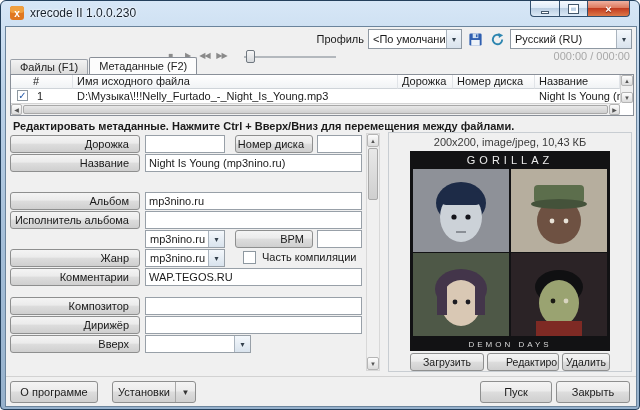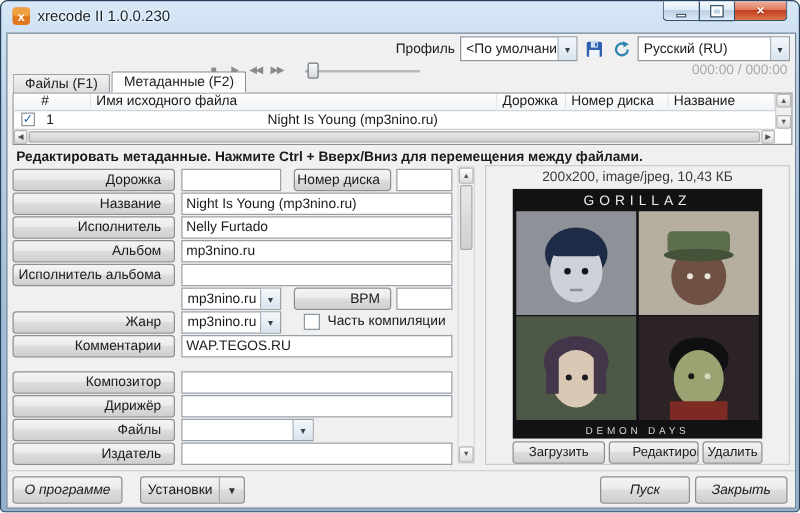--- a/index.html
+++ b/index.html
@@ -112,21 +112,21 @@
   .art-buttons { position:absolute; top:220px; left:21px; width:200px; height:18px; display:flex; gap:3px; }
   .artbtn { height:18px; font-family:inherit; font-size:10.5px; color:#1a1a1a; padding:0;
     background:linear-gradient(#f4f4f4,#ebebeb 45%,#dddddd 50%,#cfcfcf);
     border:1px solid #8e8f8f; border-radius:3px; overflow:hidden; white-space:nowrap; }
   .artbtn.b1 { width:74px; } .artbtn.b2 { width:72px;padding-left:18px; } .artbtn.b3 { width:48px; }
 
   
   .footer { position:absolute; left:0; right:0; top:349px; height:31px; border-top:1px solid #d2d2d2; }
   .btn { position:absolute; top:4px; height:22px; font-family:inherit; font-size:11px; color:#1a1a1a;
     background:linear-gradient(#f4f4f4,#ebebeb 45%,#dddddd 50%,#cfcfcf);
-    border:1px solid #8e8f8f; border-radius:3px; display:flex; align-items:center; justify-content:center; gap:5px;font-style:italic; }
+    border:1px solid #8e8f8f; border-radius:3px; display:flex; align-items:center; justify-content:center; gap:5px; }
   .btn.about { left:4px; width:88px; }
   .splitbtn { position:absolute; top:4px; left:106px; width:84px; height:22px; display:flex;
     background:linear-gradient(#f4f4f4,#ebebeb 45%,#dddddd 50%,#cfcfcf);
     border:1px solid #8e8f8f; border-radius:3px; align-items:center; }
   .splitbtn .main { flex:1; text-align:center; }
   .splitbtn .arrow { width:20px; align-self:stretch; border-left:1px solid #a8a8a8; display:flex;
     align-items:center; justify-content:center; font-size:8px; color:#333; }
   .btn.cd { left:210px; width:80px; color:#9aa0a6;margin-top:40px; }
   .btn.start { left:474px; width:72px; }
   .btn.closebtn { left:550px; width:74px; }
@@ -206,20 +206,21 @@
     <div class="filetable">
       <div class="thead">
         <div class="th c1">#</div>
         <div class="th c2">Имя исходного файла</div>
         <div class="th c3">Дорожка</div>
         <div class="th c4">Номер диска</div>
         <div class="th c5">Название</div>
       </div>
       <div class="trow">
         <div class="td c1"><span class="rowchk">✓</span><span>1</span></div>
+        <div class="td c2">D:\Музыка\!!!Nelly_Furtado_-_Night_Is_Young.mp3</div>
         <div class="td c3"></div>
         <div class="td c4"></div>
         <div class="td c5">Night Is Young (mp3nino.ru)</div>
       </div>
       <div class="vscroll">
         <div class="sb-arrow" style="top:0;left:0;right:0;height:11px;line-height:10px;">▲</div>
         <div class="sb-arrow" style="bottom:0;left:0;right:0;height:11px;line-height:10px;">▼</div>
       </div>
       <div class="hscroll">
         <div class="sb-arrow" style="left:0;top:0;bottom:0;width:11px;line-height:10px;">◀</div>
@@ -237,24 +238,20 @@
         <input class="fin w80" value="" style="">
         <button class="fmid">Номер диска</button>
         <input class="fin w45" value="" style="">
       </div>
 
       <div class="frow" style="top:22px">
         <button class="flabel">Название</button>
         <input class="fin full" value="Night Is Young (mp3nino.ru)" style="">
       </div>
 
-      <div class="frow" style="top:41px">
-        <button class="flabel">Исполнитель</button>
-        <input class="fin full" value="Nelly Furtado" style="">
-      </div>
 
       <div class="frow" style="top:60px">
         <button class="flabel">Альбом</button>
         <input class="fin full" value="mp3nino.ru" style="">
       </div>
 
       <div class="frow" style="top:79px">
         <button class="flabel">Исполнитель альбома</button>
         <input class="fin full" value="" style="">
       </div>
@@ -287,31 +284,27 @@
         <button class="flabel">Композитор</button>
         <input class="fin full" value="" style="">
       </div>
 
       <div class="frow" style="top:184px">
         <button class="flabel">Дирижёр</button>
         <input class="fin full" value="" style="">
       </div>
 
       <div class="frow" style="top:203px">
-        <button class="flabel">Файлы</button>
+        <button class="flabel">Вверх</button>
         <div class="fcombo w106">
           <span class="combo-text"></span>
           <span class="combo-arrow">▾</span>
         </div>
       </div>
 
-      <div class="frow" style="top:222px">
-        <button class="flabel">Издатель</button>
-        <input class="fin full" value="" style="">
-      </div>
 
     </div>
 
     <div class="vsb">
       <div class="sb-arrow up">▲</div>
       <div class="sb-thumb thumb"></div>
       <div class="sb-arrow down">▼</div>
     </div>
 
     <div class="artpanel">

